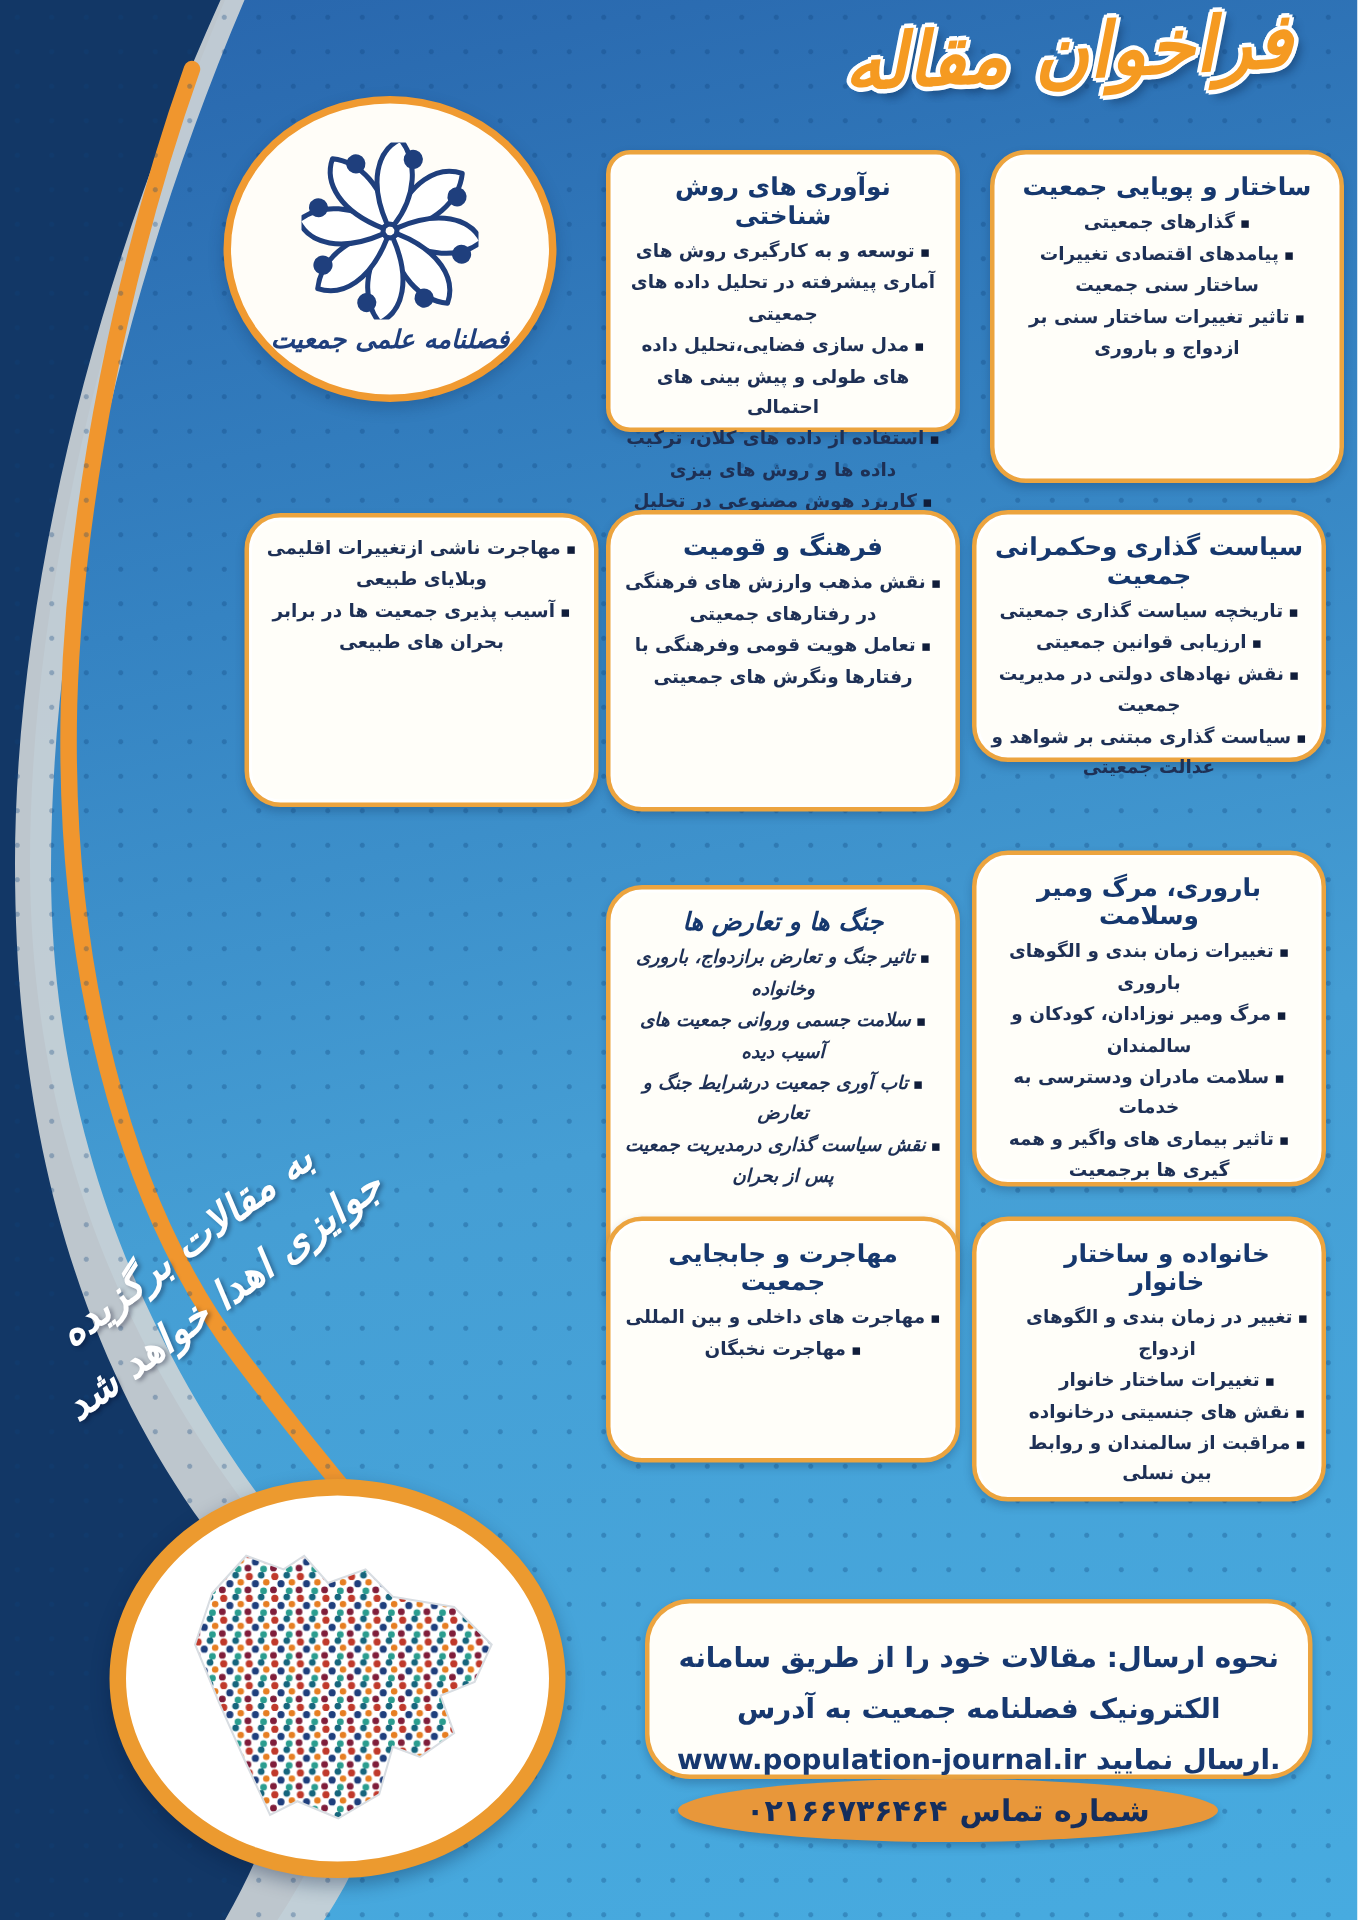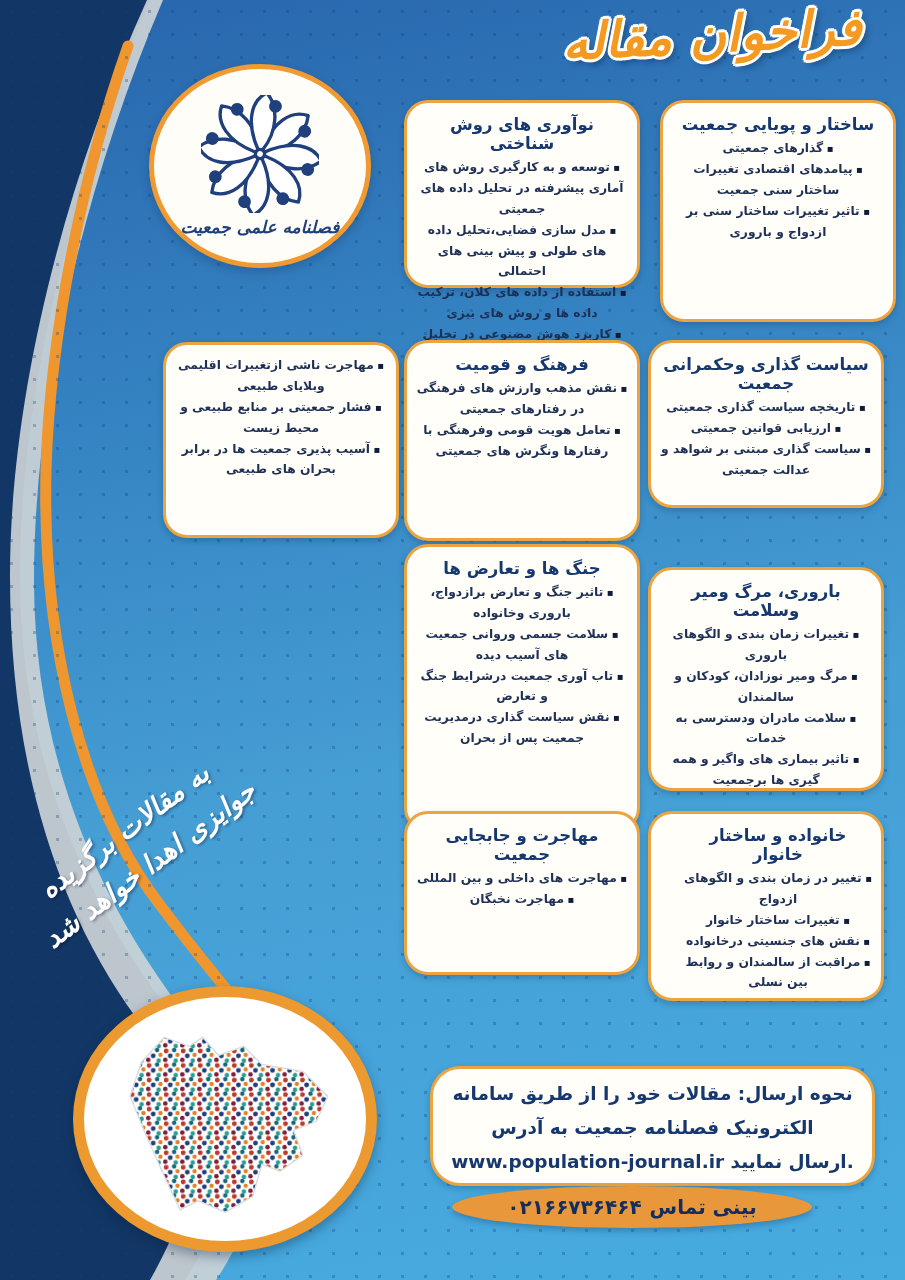--- a/index.html
+++ b/index.html
@@ -38,26 +38,26 @@
     box-shadow:0 3px 6px rgba(10,40,80,.25), inset 0 0 0 2px #fff;
   }
   .card-title{
     text-align:center;font-weight:bold;font-size:16.5px;color:#16386e;margin:2px 0 4px 0;
   }
   .item{
     text-align:center;font-size:12.3px;font-weight:bold;color:#1e3055;line-height:1.7;
   }
   .item::before{content:"▪ ";font-size:10px;color:#101d3a;}
   
-  .card-a{left:404px;top:100px;height:188px;}
+  .card-a{left:404px;top:100px;height:188px;border-radius:16px;}
   .card-b{left:660px;top:100px;height:222px;}
   .card-c{left:163px;top:342px;height:196px;}
   .card-d{left:404px;top:340px;height:201px;}
   .card-e{left:648px;top:340px;height:168px;}
-  .card-f{left:404px;top:544px;height:288px;}
+  .card-f{left:404px;top:590px;height:288px;font-style:italic;}
   .card-g{left:648px;top:567px;height:224px;}
   .card-h{left:404px;top:811px;height:164px;}
   .card-i{left:648px;top:811px;height:190px;padding-left:32px;}
   
   .award{
     position:absolute;z-index:3;left:-28px;top:806px;width:330px;
     transform:rotate(-37deg);transform-origin:center;
     color:#ffffff;font-style:italic;font-weight:bold;text-align:center;
     font-size:27px;line-height:1.55;letter-spacing:1px;
     text-shadow:1px 2px 3px rgba(0,0,30,.35);
@@ -67,21 +67,21 @@
     position:absolute;z-index:6;left:73px;top:986px;width:282px;height:244px;
     background:#ffffff;border:11px solid #ec9a2f;border-radius:50%;
     overflow:hidden;box-shadow:0 5px 12px rgba(5,25,60,.35);
     display:flex;align-items:center;justify-content:center;
   }
   
   .submit-box{
     position:absolute;z-index:5;left:430px;top:1066px;width:445px;height:120px;box-sizing:border-box;
     background:#fffef9;border:3px solid #eca43f;border-radius:30px;
     direction:rtl;text-align:center;color:#17386f;font-weight:bold;font-size:18.5px;
-    line-height:1.85;padding-top:8px;box-shadow:0 3px 6px rgba(10,40,80,.25);
+    line-height:1.85;padding-top:20px;box-shadow:0 3px 6px rgba(10,40,80,.25);
   }
   .phone-pill{
     position:absolute;z-index:5;left:452px;top:1186px;width:360px;height:42px;
     background:#e8973a;border-radius:50%;direction:rtl;
     display:flex;align-items:center;justify-content:center;gap:8px;
     color:#142d5c;font-weight:bold;font-size:20px;
     box-shadow:0 3px 6px rgba(10,40,80,.3);
   }
 </style>
 </head>
@@ -136,34 +136,34 @@
 
   <div class="card card-b">
     <div class="card-title">ساختار و پویایی جمعیت</div>
     <div class="item">گذارهای جمعیتی</div>
     <div class="item">پیامدهای اقتصادی تغییرات ساختار سنی جمعیت</div>
     <div class="item">تاثیر تغییرات ساختار سنی بر ازدواج و باروری</div>
   </div>
 
   <div class="card card-c">
     <div class="item">مهاجرت ناشی ازتغییرات اقلیمی وبلایای طبیعی</div>
-    <div class="item">فشار جمعیتی بر منابع طبیعی و محیط زیست</div>
     <div class="item">آسیب پذیری جمعیت ها در برابر بحران های طبیعی</div>
   </div>
 
   <div class="card card-d">
     <div class="card-title">فرهنگ و قومیت</div>
     <div class="item">نقش مذهب وارزش های فرهنگی در رفتارهای جمعیتی</div>
     <div class="item">تعامل هویت قومی وفرهنگی با رفتارها ونگرش های جمعیتی</div>
   </div>
 
   <div class="card card-e">
     <div class="card-title">سیاست گذاری وحکمرانی جمعیت</div>
     <div class="item">تاریخچه سیاست گذاری جمعیتی</div>
     <div class="item">ارزیابی قوانین جمعیتی</div>
+    <div class="item">نقش نهادهای دولتی در مدیریت جمعیت</div>
     <div class="item">سیاست گذاری مبتنی بر شواهد و عدالت جمعیتی</div>
   </div>
 
   <div class="card card-f">
     <div class="card-title">جنگ ها و تعارض ها</div>
     <div class="item">تاثیر جنگ و تعارض برازدواج، باروری وخانواده</div>
     <div class="item">سلامت جسمی وروانی جمعیت های آسیب دیده</div>
     <div class="item">تاب آوری جمعیت درشرایط جنگ و تعارض</div>
     <div class="item">نقش سیاست گذاری درمدیریت جمعیت پس از بحران</div>
   </div>
@@ -212,17 +212,17 @@
     </svg>
   </div>
 
   <div class="submit-box">
     <div>نحوه ارسال: مقالات خود را از طریق سامانه</div>
     <div>الکترونیک فصلنامه جمعیت به آدرس</div>
     <div dir="ltr">www.population-journal.ir ارسال نمایید.</div>
   </div>
 
   <div class="phone-pill">
-    <span>بینی تماس</span>
+    <span>شماره تماس</span>
     <span>۰۲۱۶۶۷۳۶۴۶۴</span>
   </div>
 
 </div>
 
 </body></html>

